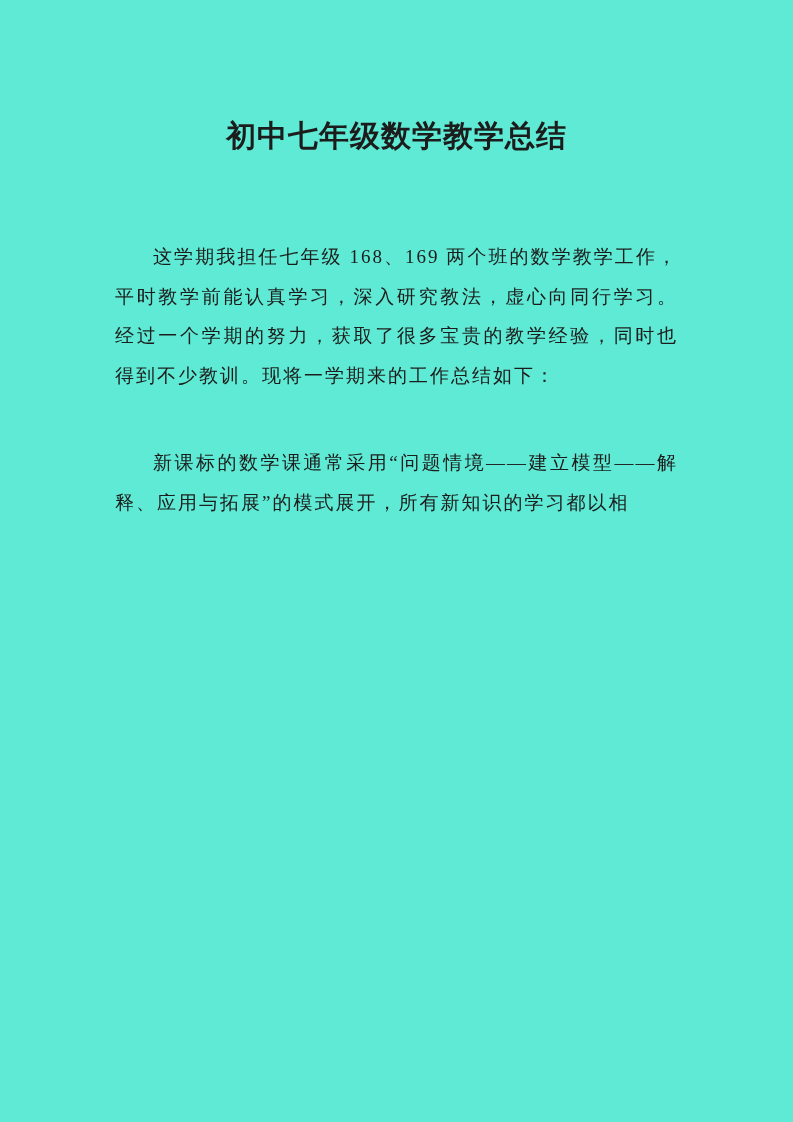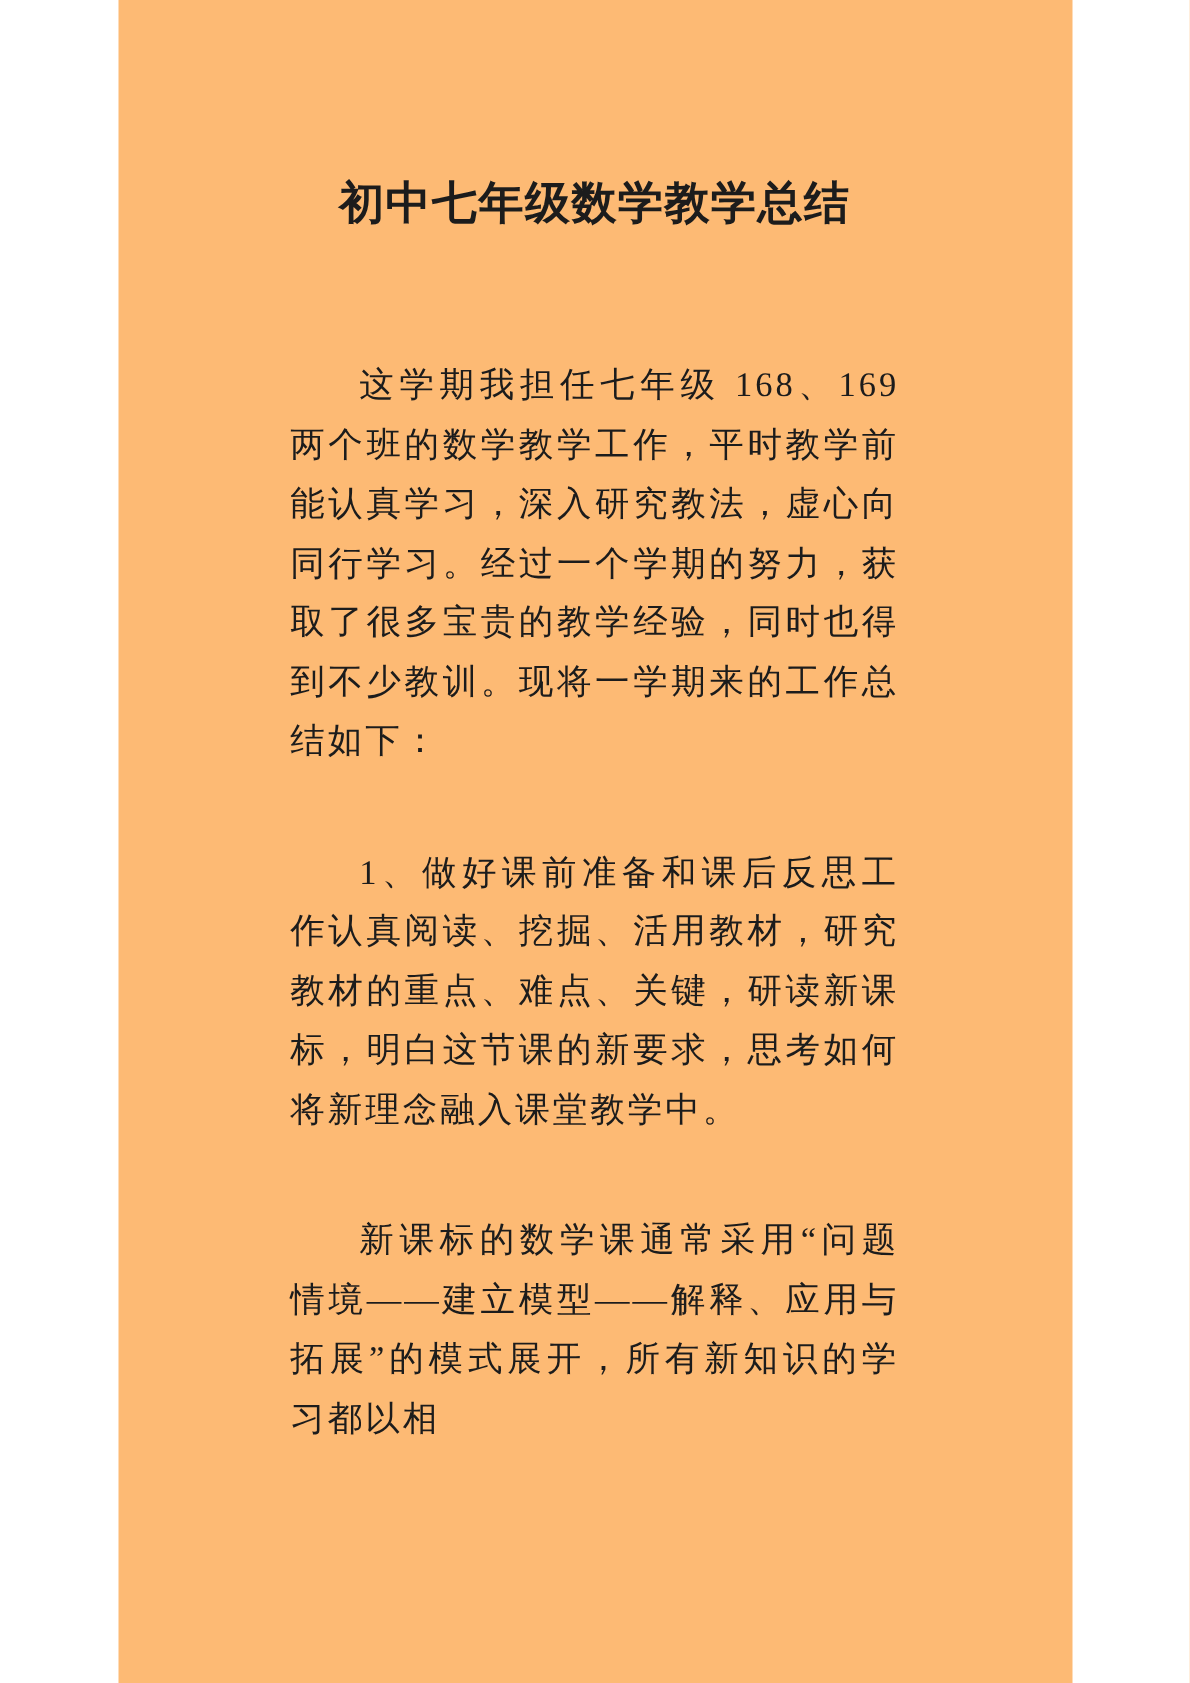--- a/index.html
+++ b/index.html
@@ -2,53 +2,52 @@
 <html><head>
 <meta charset="utf-8">
 <style>
   html, body {
     margin: 0;
     padding: 0;
     background: #ffffff;
   }
   .page {
     position: relative;
-    width: 636px;
+    width: 793px;
     height: 1122px;
     margin: 0 auto;
-    background: #fdba74;
+    background: #5eead4;
     overflow: hidden;
     font-family: "Liberation Serif", "DejaVu Serif", serif;
     color: #1c1c1c;
   }
   .content {
     padding: 113px 115px 0 115px;
   }
   .doc-title {
     margin: 0 0 79px 0;
     font-size: 30px;
     font-weight: bold;
     line-height: 45px;
     text-align: center;
     letter-spacing: 1px;
     white-space: nowrap;
   }
   .doc-paragraph {
     margin: 0 0 48px 0;
-    font-size: 23px;
+    font-size: 19px;
     line-height: 39.5px;
     letter-spacing: 2px;
     text-align: justify;
     text-indent: 2em;
     word-break: break-all;
   }
 </style>
 </head>
 <body>
 
 <div class="page">
   <div class="content">
     <h1 class="doc-title">初中七年级数学教学总结</h1>
     <p class="doc-paragraph">这学期我担任七年级 168、169 两个班的数学教学工作，平时教学前能认真学习，深入研究教法，虚心向同行学习。经过一个学期的努力，获取了很多宝贵的教学经验，同时也得到不少教训。现将一学期来的工作总结如下：</p>
-    <p class="doc-paragraph">1、做好课前准备和课后反思工作认真阅读、挖掘、活用教材，研究教材的重点、难点、关键，研读新课标，明白这节课的新要求，思考如何将新理念融入课堂教学中。</p>
     <p class="doc-paragraph">新课标的数学课通常采用“问题情境——建立模型——解释、应用与拓展”的模式展开，所有新知识的学习都以相</p>
   </div>
 </div>
 
 </body></html>

